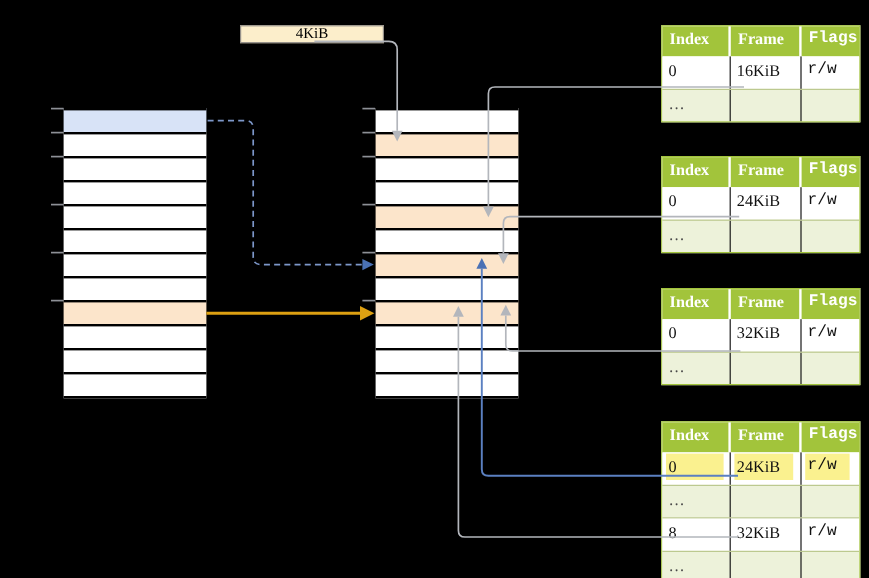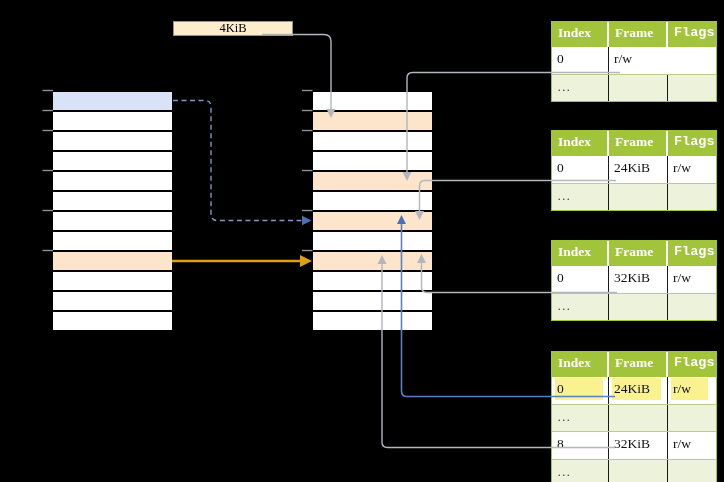--- a/index.html
+++ b/index.html
@@ -12,40 +12,40 @@
   .mem-col{position:absolute;top:89.5px;width:119px;}
   #left-col{left:53px;}
   #mid-col{left:313px;}
   .mem-row{height:18px;border-top:2px solid #000;}
   .mem-row:last-child{border-bottom:2px solid #000;}
   .fill-white{background:#ffffff;}
   .fill-blue{background:var(--page-blue,#d8e3f7);}
   .fill-orange{background:var(--frame-orange,#fce5cb);}
   
   .label-box{
-    position:absolute;left:173px;top:21px;width:118px;height:13px;
+    position:absolute;left:200px;top:21px;width:118px;height:13px;
     border:1px solid #96918a;background:var(--label-box-fill,#fceecb);
     color:#000;font-size:12.5px;line-height:13px;text-align:center;
   }
   
   .ptable{
     position:absolute;left:551px;width:166px;box-sizing:border-box;
     border:1.5px solid var(--table-header-green,#a2c43b);
     background:#fff;z-index:2;
   }
   .prow{display:grid;grid-template-columns:57px 59px 1fr;}
   .thead{background:var(--table-header-green,#a2c43b);height:25px;}
   .th{box-sizing:border-box;border-right:2px solid #fff;color:#fff;
       font-weight:bold;font-size:13.5px;padding:3px 3px 0 6px;overflow:hidden;}
   .th:last-child{border-right:none;font-family:Liberation Mono, monospace;}
   .prow.entry,.prow.ellipsis{height:26.5px;}
   .prow:nth-child(n+3){border-top:1px solid #bcc98f;}
   .td{box-sizing:border-box;border-right:1.4px solid #191919;
       font-size:13.5px;color:#101010;padding:4px 0 0 5px;overflow:hidden;}
-  .td:last-child{border-right:none;}
+  .td:last-child{border-right:none;font-family:Liberation Mono, monospace;}
   .prow.entry{background:#fff;}
   .prow.ellipsis{background:var(--table-row-light-green,#edf2da);}
   .prow.ellipsis .td{color:#474747;}
   .hl{display:inline-block;background:var(--highlight-yellow,#faf18f);
       height:19px;margin:-3px 0 0 -2px;padding:3px 0 0 2px;}
   
   .overlay{position:absolute;left:0;top:0;z-index:5;pointer-events:none;}
 </style>
 </head>
 <body>
@@ -86,20 +86,21 @@
 
   <div id="tables">
       <div class="ptable" style="top: 21px;">
         <div class="prow thead">
           <div class="th">Index</div>
           <div class="th">Frame</div>
           <div class="th">Flags</div>
         </div>
         <div class="prow entry">
           <div class="td">0</div>
+          <div class="td">16KiB</div>
           <div class="td">r/w</div>
         </div>
         <div class="prow ellipsis">
           <div class="td">…</div>
           <div class="td"></div>
           <div class="td"></div>
         </div>
       </div>
       <div class="ptable" style="top: 130px;">
         <div class="prow thead">

